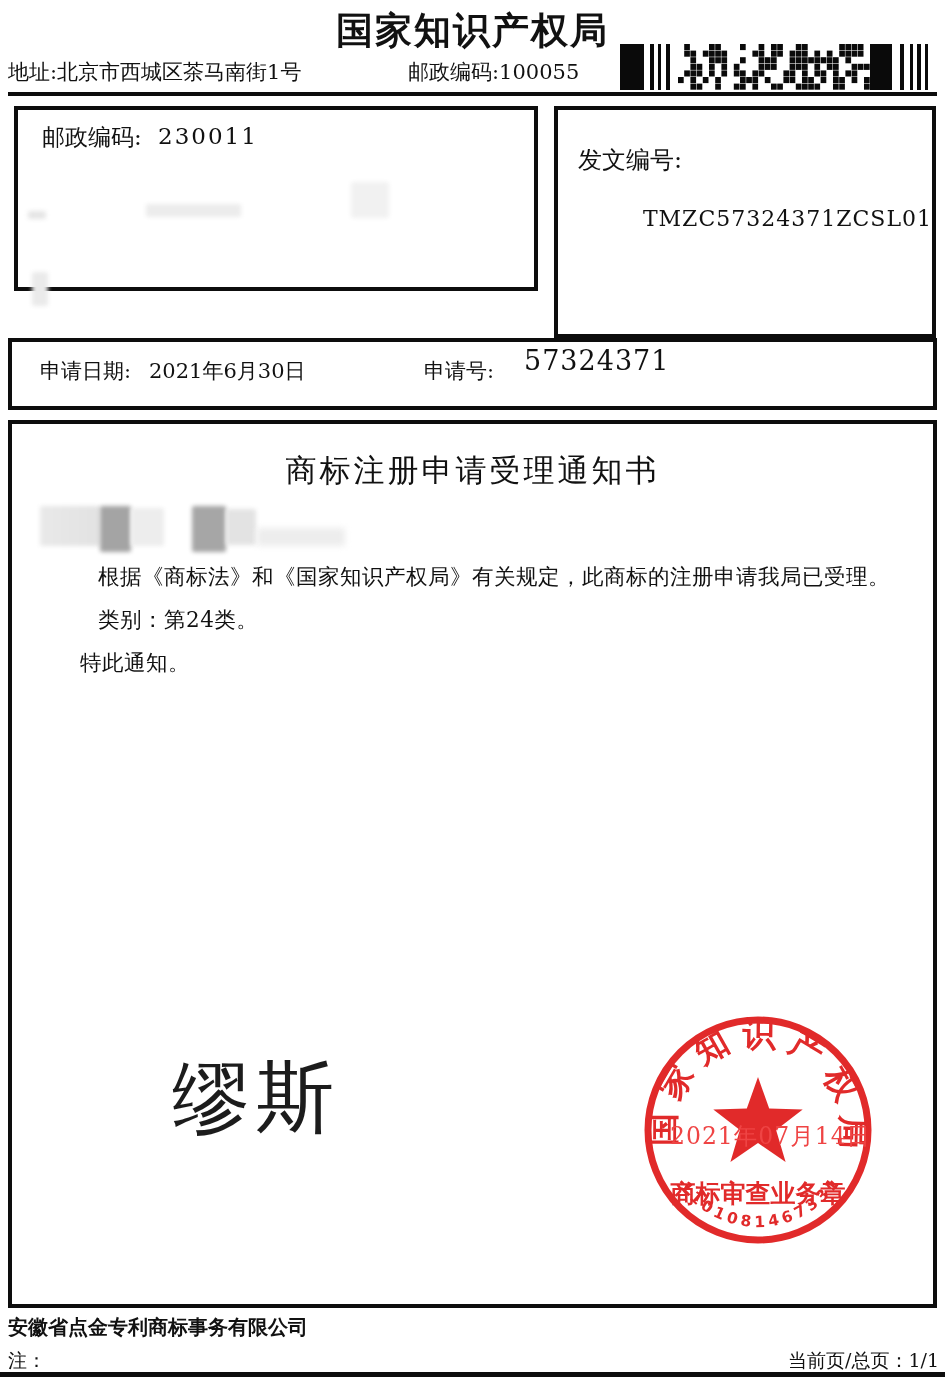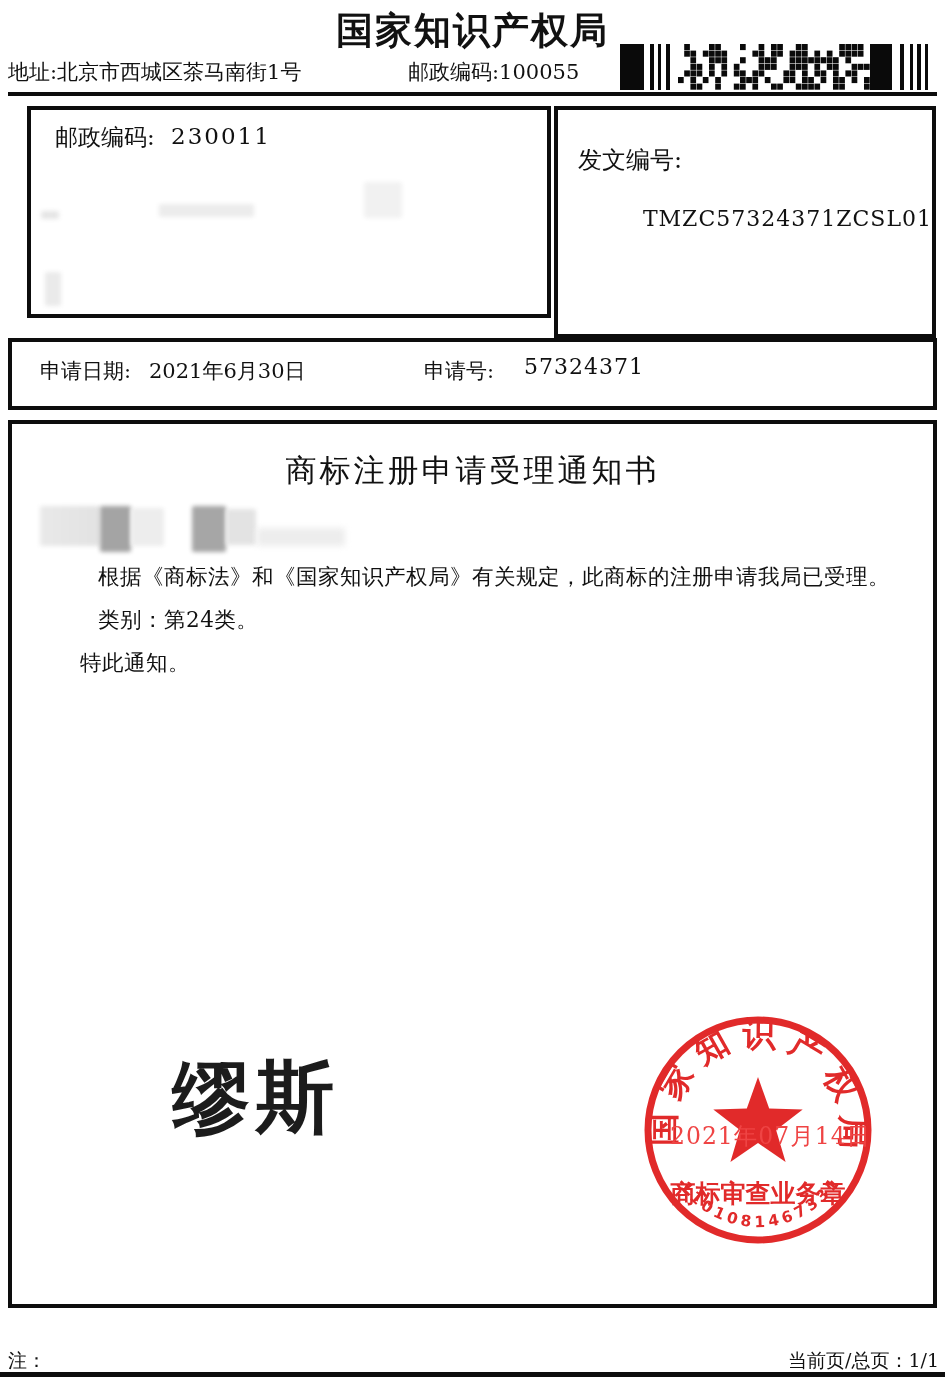--- a/index.html
+++ b/index.html
@@ -8,21 +8,21 @@
     font-family:"DejaVu Serif","Liberation Serif",serif;color:#111;
     overflow:hidden;
   }
   .abs{position:absolute;}
   .box{position:absolute;border:4px solid #0d0d0d;box-sizing:border-box;background:#fff;}
   .rule{position:absolute;background:#0d0d0d;}
   .smudge{position:absolute;filter:blur(2px);border-radius:2px;}
   .org-title{top:6px;left:0;width:100%;text-align:center;font-size:37px;font-weight:bold;letter-spacing:2px;}
   .addr-line{top:58px;font-size:21px;}
   .body-text{font-size:21.5px;letter-spacing:0.5px;}
-  .trademark{left:172px;top:1046px;font-size:78px;font-weight:bold;letter-spacing:6px;
+  .trademark{left:172px;top:1046px;font-size:78px;font-weight:normal;letter-spacing:6px;
     font-family:"DejaVu Sans","Liberation Sans",sans-serif;color:#1c1c1c;}
   .stamp-wrap{left:638px;top:1010px;width:240px;height:240px;opacity:.95;}
   .stamp-date{left:670px;top:1120px;font-size:23.5px;color:#ef4444;z-index:5;letter-spacing:1px;}
   .agent-line{left:8px;top:1314px;font-size:20px;font-weight:600;}
   .note-label{left:8px;top:1348px;font-size:19px;}
   .note-text{left:48px;top:1348px;font-size:19px;}
   .page-indicator{top:1348px;right:6px;font-size:19px;}
 </style>
 </head>
 <body>
@@ -153,40 +153,40 @@
       <rect x="243.99999999999983" y="33" width="5.7" height="6.1" fill="#0a0a0a"></rect>
       <rect x="243.99999999999983" y="39.6" width="5.7" height="6.1" fill="#0a0a0a"></rect>
       <rect x="250" y="0" width="22" height="46" fill="#0a0a0a"></rect>
       <rect x="280" y="0" width="4" height="46" fill="#0a0a0a"></rect>
       <rect x="290" y="0" width="3" height="46" fill="#0a0a0a"></rect>
       <rect x="297" y="0" width="4" height="46" fill="#0a0a0a"></rect>
       <rect x="305" y="0" width="3" height="46" fill="#0a0a0a"></rect>
     </svg>
   <div class="rule" style="left:8px;top:92px;width:929px;height:4px;"></div>
 
-  <div class="box" style="left:27px;top:106px;width:524px;height:212px;">
+  <div class="box" style="left:14px;top:106px;width:524px;height:185px;">
     <div class="abs" style="left:24px;top:12px;font-size:23px;">邮政编码:</div>
     <div class="abs" style="left:140px;top:13px;font-size:23px;letter-spacing:2px;">230011</div>
 
     <div class="smudge" style="left:333px;top:72px;width:38px;height:36px;background:#f1f1f1;"></div>
     <div class="smudge" style="left:128px;top:94px;width:95px;height:13px;background:#ececec;"></div>
     <div class="smudge" style="left:10px;top:101px;width:18px;height:8px;background:#e5e5e5;"></div>
     <div class="smudge" style="left:14px;top:162px;width:16px;height:34px;background:#eaeaea;"></div>
   </div>
 
   <div class="box" style="left:554px;top:106px;width:382px;height:232px;">
     <div class="abs" style="left:20px;top:34px;font-size:24px;">发文编号:</div>
     <div class="abs" style="left:0;top:96px;width:100%;text-align:right;font-size:22px;letter-spacing:1px;">TMZC57324371ZCSL01</div>
   </div>
 
   <div class="box" style="left:8px;top:338px;width:929px;height:72px;">
     <div class="abs" style="left:28px;top:15px;font-size:21px;">申请日期:</div>
     <div class="abs" style="left:137px;top:15px;font-size:21px;">2021年6月30日</div>
     <div class="abs" style="left:412px;top:15px;font-size:21px;">申请号:</div>
-    <div class="abs" style="left:512px;top:12px;font-size:22px;letter-spacing:1px;">57324371</div>
+    <div class="abs" style="left:512px;top:3px;font-size:27px;letter-spacing:1px;">57324371</div>
   </div>
 
   <div class="box" style="left:8px;top:420px;width:929px;height:888px;">
     <div class="abs" style="left:0;top:26px;width:100%;text-align:center;font-size:31px;letter-spacing:3px;">商标注册申请受理通知书</div>
 
     <div class="smudge" style="left:28px;top:82px;width:60px;height:40px;background:linear-gradient(90deg,#e9e9e9,#e2e2e2);"></div>
     <div class="smudge" style="left:88px;top:82px;width:31px;height:46px;background:#a4a4a4;"></div>
     <div class="smudge" style="left:119px;top:84px;width:33px;height:38px;background:#ededed;"></div>
     <div class="smudge" style="left:180px;top:82px;width:34px;height:46px;background:#a6a6a6;"></div>
     <div class="smudge" style="left:214px;top:85px;width:30px;height:36px;background:#e3e3e3;"></div>
@@ -211,17 +211,18 @@
       </text>
       <polygon fill="#e01f1f" points="120,67 131.2,98.6 164.7,99.5 138.1,119.9 147.6,152 120,133 92.4,152 101.9,119.9 75.3,99.5 108.8,98.6"></polygon>
       <text x="120" y="192" text-anchor="middle" font-size="25" font-weight="bold" fill="#e01f1f" font-family="DejaVu Serif, Liberation Serif, serif">商标审查业务章</text>
       <text font-size="15.5" font-weight="bold" fill="#e01f1f" letter-spacing="3" font-family="DejaVu Sans, Liberation Sans, sans-serif">
         <textPath href="#arcBottom" startOffset="10" textLength="190" lengthAdjust="spacing">1101081467331</textPath>
       </text>
     </svg>
   </div>
   <div class="abs stamp-date">2021年07月14日</div>
 
+  <div class="abs agent-line">安徽省点金专利商标事务有限公司</div>
   <div class="abs note-label">注：</div>
   <div class="abs page-indicator">当前页/总页：1/1</div>
   <div class="rule" style="left:0;top:1372px;width:945px;height:5px;"></div>
 
 </div>
 
 </body></html>

